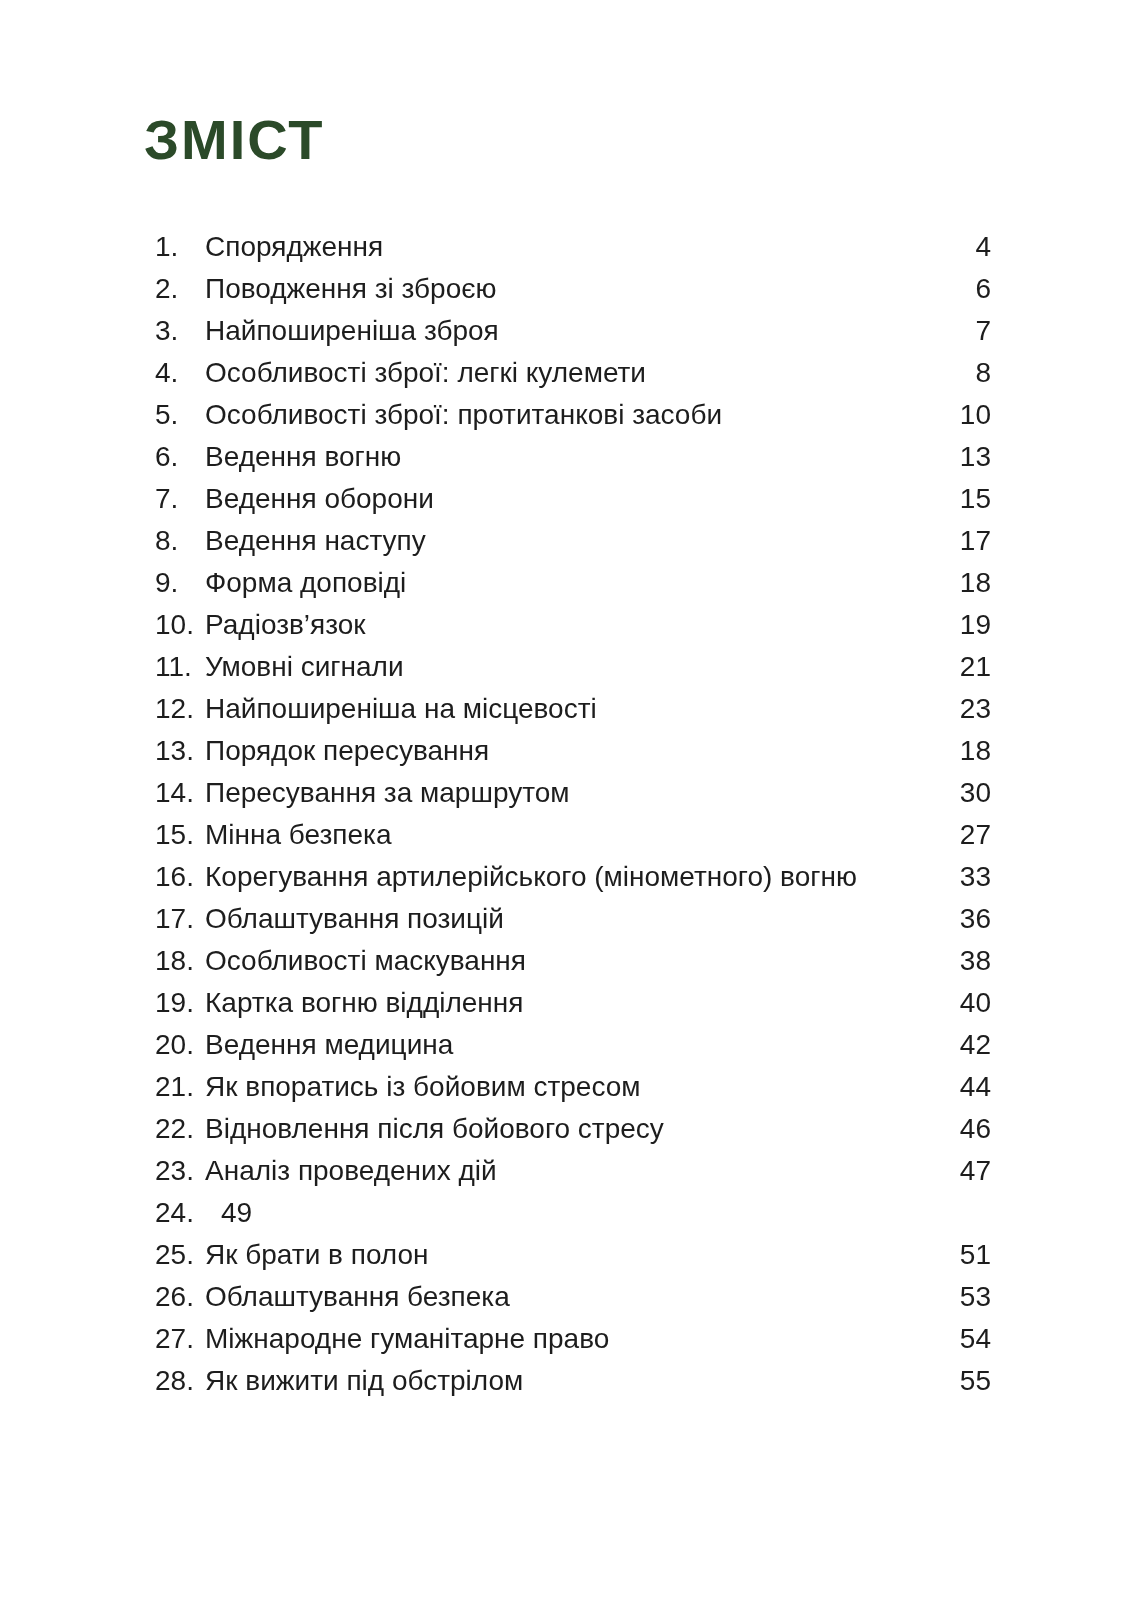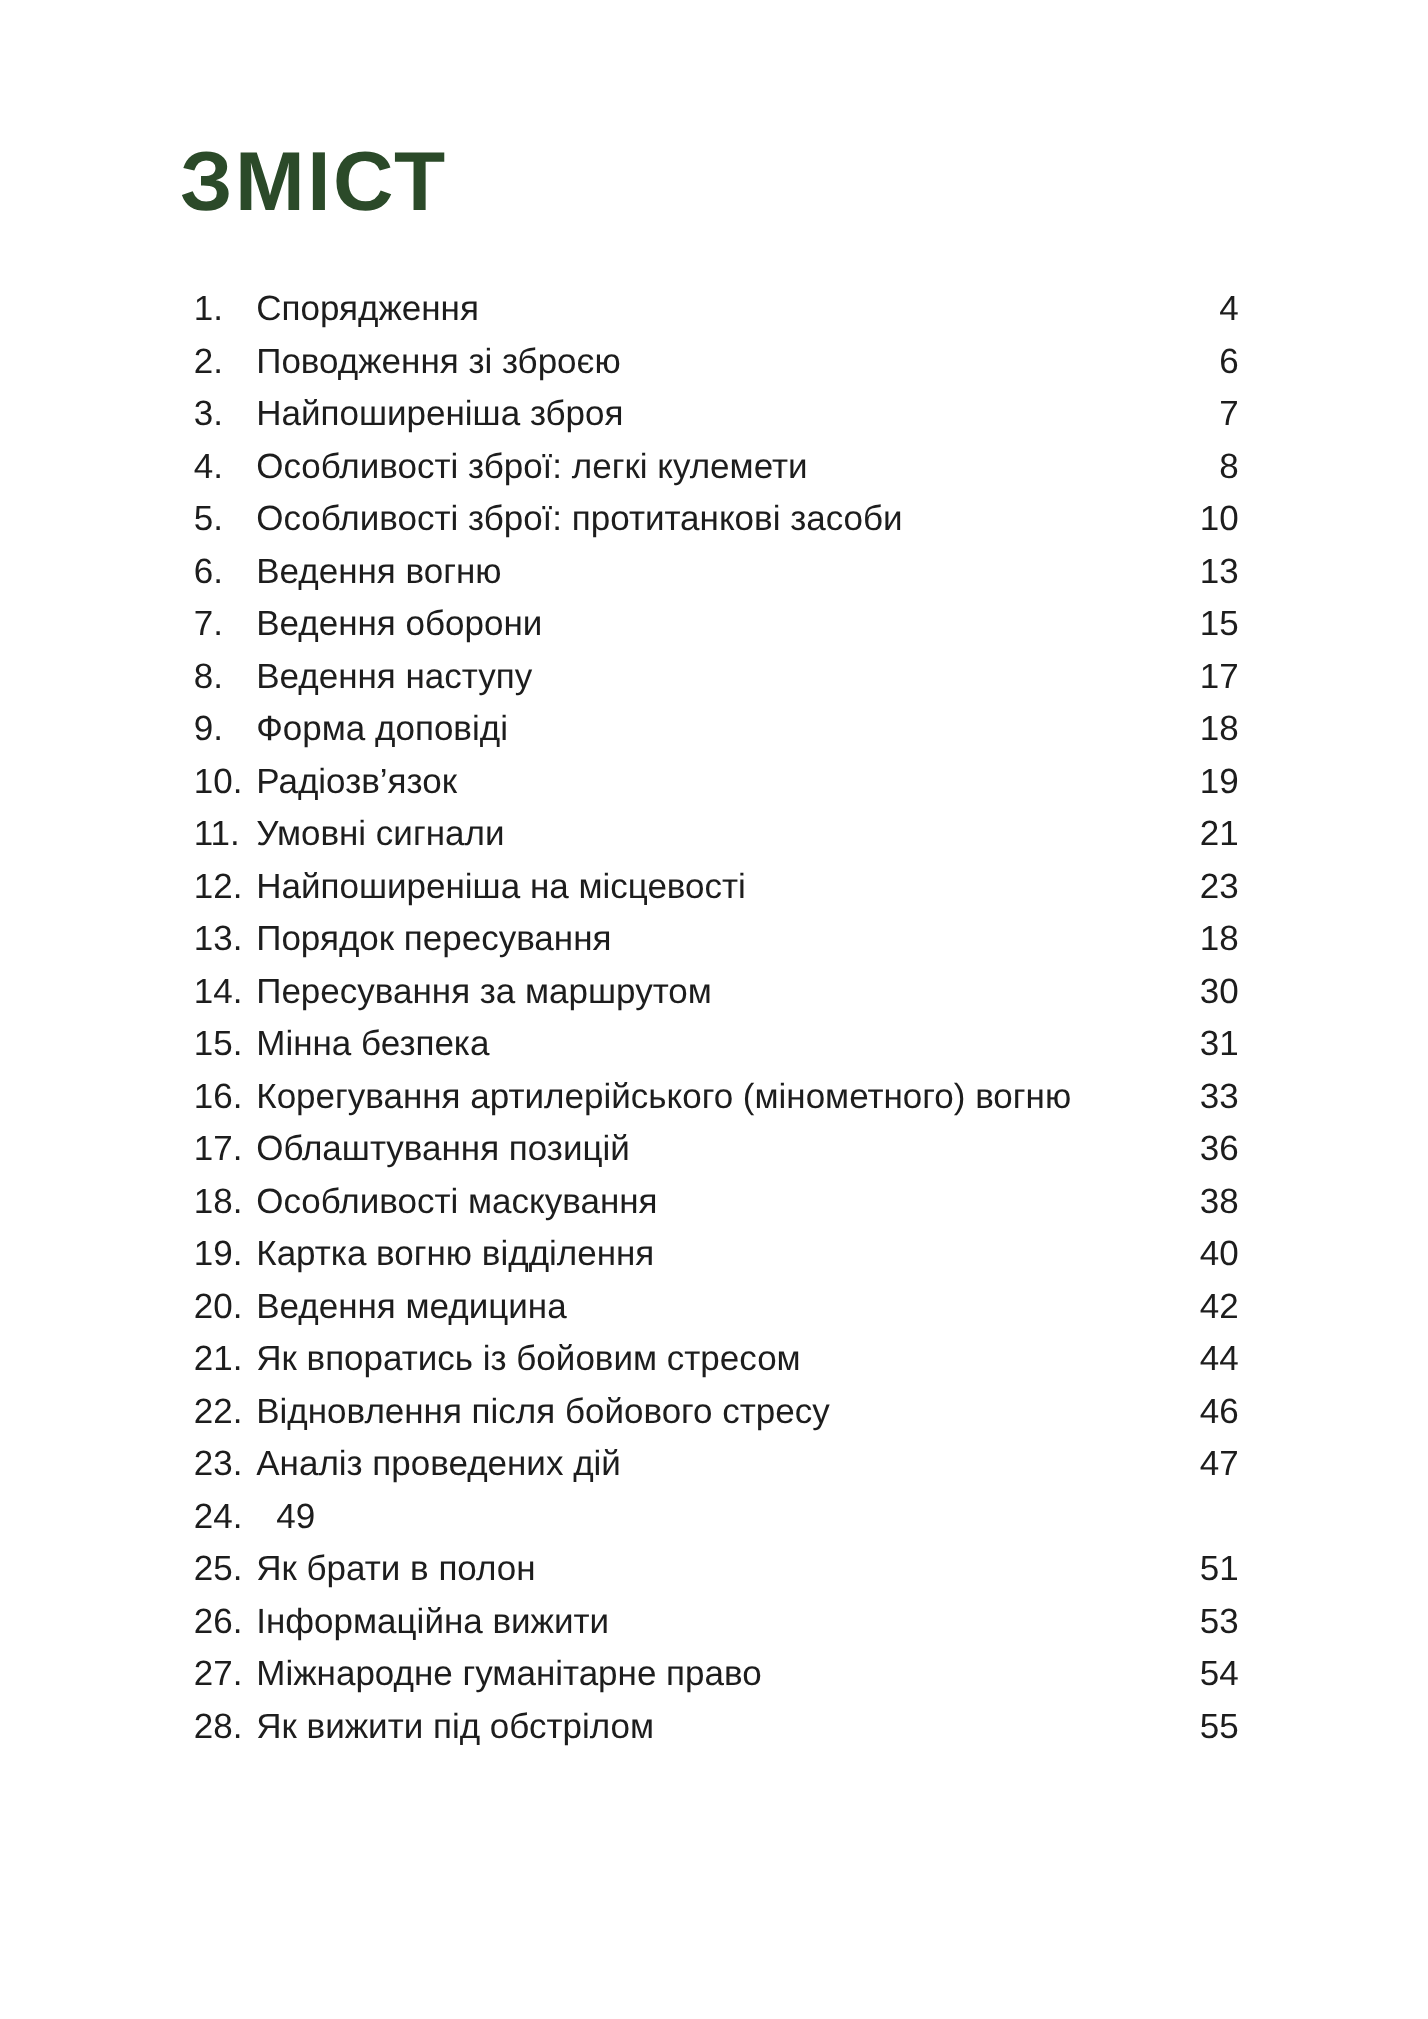--- a/index.html
+++ b/index.html
@@ -13,21 +13,21 @@
     height: 1615px;
     background: #ffffff;
     font-family: "Liberation Sans", sans-serif;
     overflow: hidden;
   }
   .title {
     position: absolute;
     left: 144px;
     top: 112px;
     margin: 0;
-    font-size: 67px;
+    font-size: 56px;
     line-height: 1.0;
     font-weight: 800;
     letter-spacing: 2px;
     color: #2b4a29;
   }
   .toc {
     position: absolute;
     left: 155px;
     top: 226px;
     width: 836px; 
@@ -131,21 +131,21 @@
         <span class="toc-page">18</span>
       </li>
       <li class="toc-row">
         <span class="toc-num">14.</span>
         <span class="toc-title">Пересування за маршрутом</span>
         <span class="toc-page">30</span>
       </li>
       <li class="toc-row">
         <span class="toc-num">15.</span>
         <span class="toc-title">Мінна безпека</span>
-        <span class="toc-page">31</span>
+        <span class="toc-page">27</span>
       </li>
       <li class="toc-row">
         <span class="toc-num">16.</span>
         <span class="toc-title">Корегування артилерійського (мінометного) вогню</span>
         <span class="toc-page">33</span>
       </li>
       <li class="toc-row">
         <span class="toc-num">17.</span>
         <span class="toc-title">Облаштування позицій</span>
         <span class="toc-page">36</span>
@@ -184,21 +184,21 @@
         <span class="toc-num">24.</span>
         <span class="toc-page">49</span>
       </li>
       <li class="toc-row">
         <span class="toc-num">25.</span>
         <span class="toc-title">Як брати в полон</span>
         <span class="toc-page">51</span>
       </li>
       <li class="toc-row">
         <span class="toc-num">26.</span>
-        <span class="toc-title">Інформаційна вижити</span>
+        <span class="toc-title">Облаштування безпека</span>
         <span class="toc-page">53</span>
       </li>
       <li class="toc-row">
         <span class="toc-num">27.</span>
         <span class="toc-title">Міжнародне гуманітарне право</span>
         <span class="toc-page">54</span>
       </li>
       <li class="toc-row">
         <span class="toc-num">28.</span>
         <span class="toc-title">Як вижити під обстрілом</span>

